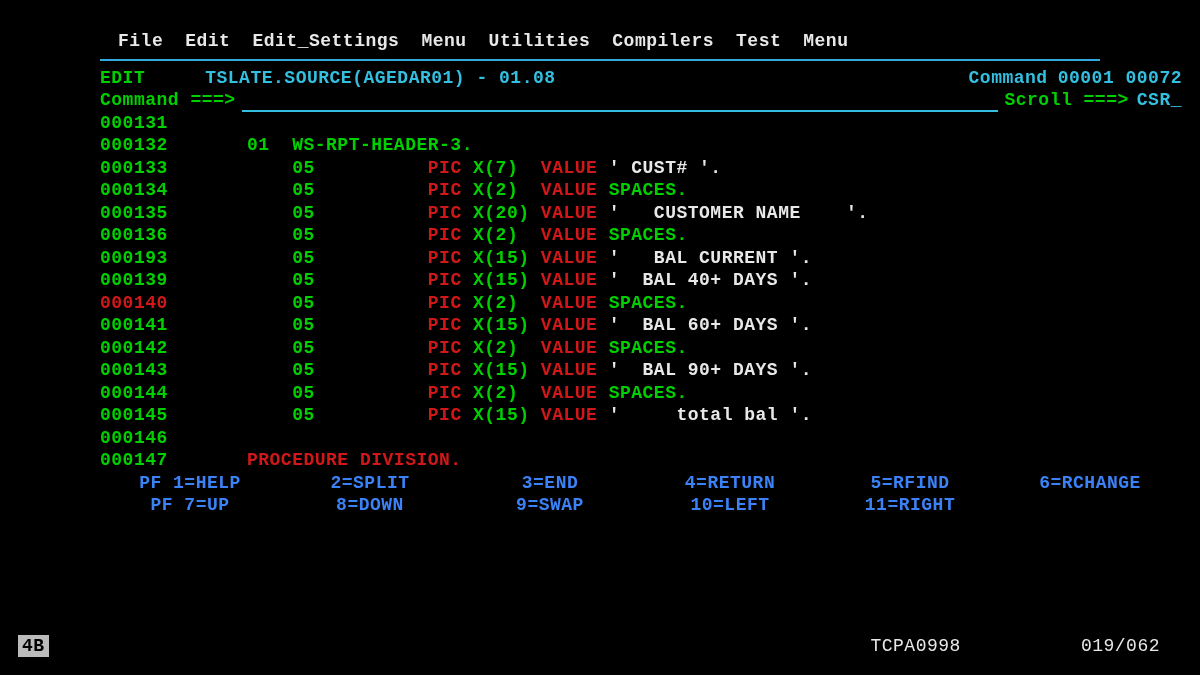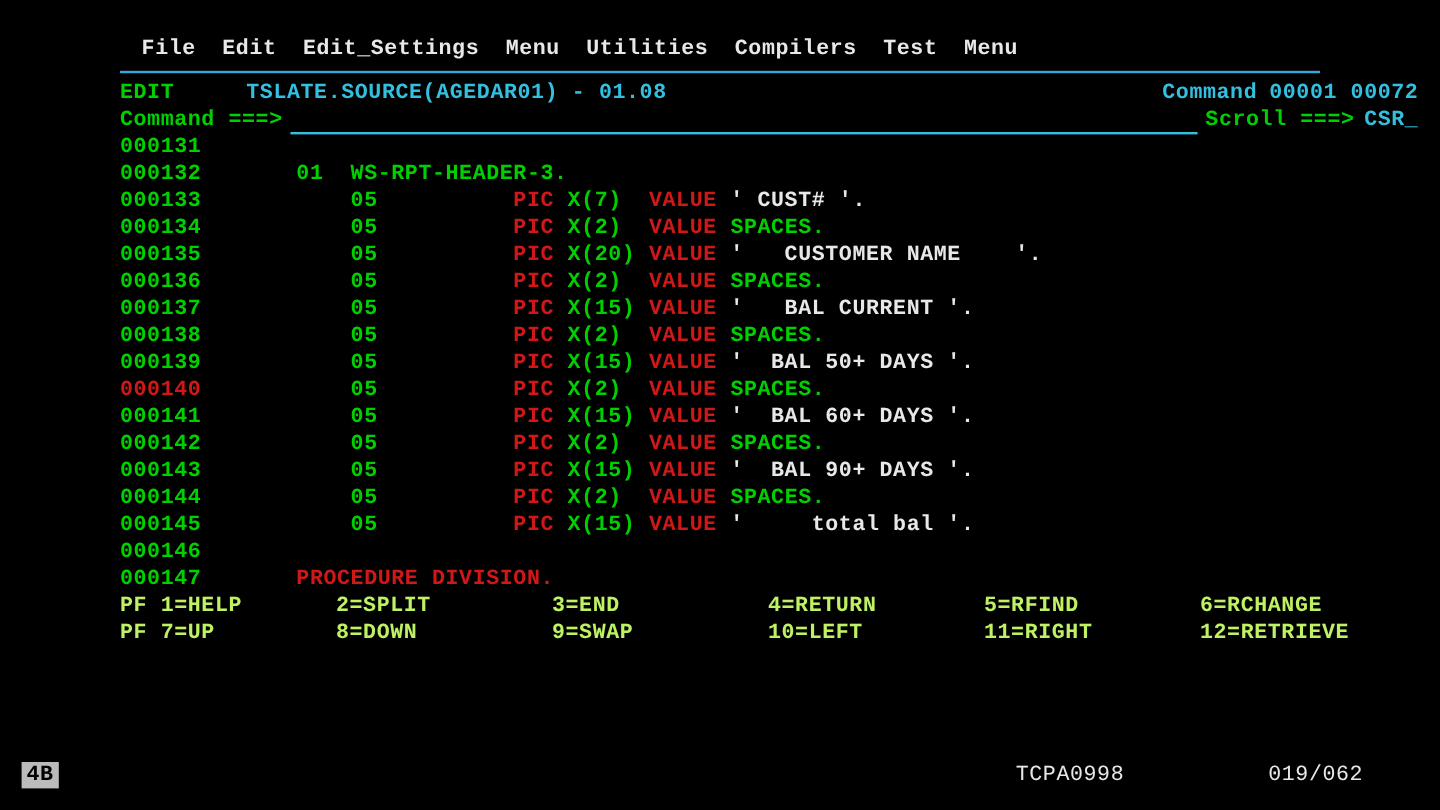--- a/index.html
+++ b/index.html
@@ -36,28 +36,28 @@
   .cmd-entry {
     flex: 1;
     border-bottom: 2px solid #33bfe0;
     height: 1.1em;
     margin: 0 6px;
   }
   .code-area { padding-left: 82px; }
   .code-line { white-space: pre; }
   .lnum { color: #00d000; }
   .lnum-red { color: #d01818; font-family: Liberation Mono, monospace; }
-  .pf-area { padding-left: 82px; color: #bef264; }
+  .pf-area { padding-left: 82px; color: #3b82f6; text-align: center; }
   .pf-row { display: flex; }
   .pf-cell { width: 180px; }
   .bottom-bar {
     position: absolute;
     bottom: 18px;
     left: 18px;
-    right: 24px;
+    right: 0;
     display: flex;
     align-items: center;
     color: #e8e8e8;
     font-weight: normal;
   }
   .oia-4b {
     background: #bbb;
     color: #000;
     padding: 0 4px;
     font-weight: bold;
@@ -87,23 +87,22 @@
   <span class="cyan">CSR_</span>
 </div>
 
 <div class="code-area" id="code-area">
     <div class="code-line"><span class="lnum">000131</span></div>
     <div class="code-line"><span class="lnum">000132</span><span class="white">       </span><span class="green">01  WS-RPT-HEADER-3.</span></div>
     <div class="code-line"><span class="lnum">000133</span><span class="white">           </span><span class="green">05</span><span class="white">          </span><span class="red">PIC</span><span class="white"> </span><span class="green">X(7)</span><span class="white">  </span><span class="red">VALUE</span><span class="white"> ' CUST# '.</span></div>
     <div class="code-line"><span class="lnum">000134</span><span class="white">           </span><span class="green">05</span><span class="white">          </span><span class="red">PIC</span><span class="white"> </span><span class="green">X(2)</span><span class="white">  </span><span class="red">VALUE</span><span class="white"> </span><span class="green">SPACES.</span></div>
     <div class="code-line"><span class="lnum">000135</span><span class="white">           </span><span class="green">05</span><span class="white">          </span><span class="red">PIC</span><span class="white"> </span><span class="green">X(20)</span><span class="white"> </span><span class="red">VALUE</span><span class="white"> '   CUSTOMER NAME    '.</span></div>
     <div class="code-line"><span class="lnum">000136</span><span class="white">           </span><span class="green">05</span><span class="white">          </span><span class="red">PIC</span><span class="white"> </span><span class="green">X(2)</span><span class="white">  </span><span class="red">VALUE</span><span class="white"> </span><span class="green">SPACES.</span></div>
-    <div class="code-line"><span class="lnum">000137</span><span class="white">           </span><span class="green">05</span><span class="white">          </span><span class="red">PIC</span><span class="white"> </span><span class="green">X(15)</span><span class="white"> </span><span class="red">VALUE</span><span class="white"> '   BAL CURRENT '.</span></div>
-    <div class="code-line"><span class="lnum">000138</span><span class="white">           </span><span class="green">05</span><span class="white">          </span><span class="red">PIC</span><span class="white"> </span><span class="green">X(2)</span><span class="white">  </span><span class="red">VALUE</span><span class="white"> </span><span class="green">SPACES.</span></div>
-    <div class="code-line"><span class="lnum">000139</span><span class="white">           </span><span class="green">05</span><span class="white">          </span><span class="red">PIC</span><span class="white"> </span><span class="green">X(15)</span><span class="white"> </span><span class="red">VALUE</span><span class="white"> '  BAL 50+ DAYS '.</span></div>
+    <div class="code-line"><span class="lnum">000193</span><span class="white">           </span><span class="green">05</span><span class="white">          </span><span class="red">PIC</span><span class="white"> </span><span class="green">X(15)</span><span class="white"> </span><span class="red">VALUE</span><span class="white"> '   BAL CURRENT '.</span></div>
+    <div class="code-line"><span class="lnum">000139</span><span class="white">           </span><span class="green">05</span><span class="white">          </span><span class="red">PIC</span><span class="white"> </span><span class="green">X(15)</span><span class="white"> </span><span class="red">VALUE</span><span class="white"> '  BAL 40+ DAYS '.</span></div>
     <div class="code-line"><span class="lnum-red">000140</span><span class="white">           </span><span class="green">05</span><span class="white">          </span><span class="red">PIC</span><span class="white"> </span><span class="green">X(2)</span><span class="white">  </span><span class="red">VALUE</span><span class="white"> </span><span class="green">SPACES.</span></div>
     <div class="code-line"><span class="lnum">000141</span><span class="white">           </span><span class="green">05</span><span class="white">          </span><span class="red">PIC</span><span class="white"> </span><span class="green">X(15)</span><span class="white"> </span><span class="red">VALUE</span><span class="white"> '  BAL 60+ DAYS '.</span></div>
     <div class="code-line"><span class="lnum">000142</span><span class="white">           </span><span class="green">05</span><span class="white">          </span><span class="red">PIC</span><span class="white"> </span><span class="green">X(2)</span><span class="white">  </span><span class="red">VALUE</span><span class="white"> </span><span class="green">SPACES.</span></div>
     <div class="code-line"><span class="lnum">000143</span><span class="white">           </span><span class="green">05</span><span class="white">          </span><span class="red">PIC</span><span class="white"> </span><span class="green">X(15)</span><span class="white"> </span><span class="red">VALUE</span><span class="white"> '  BAL 90+ DAYS '.</span></div>
     <div class="code-line"><span class="lnum">000144</span><span class="white">           </span><span class="green">05</span><span class="white">          </span><span class="red">PIC</span><span class="white"> </span><span class="green">X(2)</span><span class="white">  </span><span class="red">VALUE</span><span class="white"> </span><span class="green">SPACES.</span></div>
     <div class="code-line"><span class="lnum">000145</span><span class="white">           </span><span class="green">05</span><span class="white">          </span><span class="red">PIC</span><span class="white"> </span><span class="green">X(15)</span><span class="white"> </span><span class="red">VALUE</span><span class="white"> '     total bal '.</span></div>
     <div class="code-line"><span class="lnum">000146</span></div>
     <div class="code-line"><span class="lnum">000147</span><span class="white">       </span><span class="red">PROCEDURE DIVISION.</span></div>
   </div>
 
@@ -115,21 +114,20 @@
       <span class="pf-cell">4=RETURN</span>
       <span class="pf-cell">5=RFIND</span>
       <span class="pf-cell">6=RCHANGE</span>
     </div>
     <div class="pf-row">
       <span class="pf-cell">PF 7=UP</span>
       <span class="pf-cell">8=DOWN</span>
       <span class="pf-cell">9=SWAP</span>
       <span class="pf-cell">10=LEFT</span>
       <span class="pf-cell">11=RIGHT</span>
-      <span class="pf-cell">12=RETRIEVE</span>
     </div>
   </div>
 
 <div class="bottom-bar">
   <span class="oia-4b">4B</span>
   <span class="flex-gap"></span>
   <span style="margin-right:120px">TCPA0998</span>
   <span style="margin-right:40px">019/062</span>
 </div>
 

